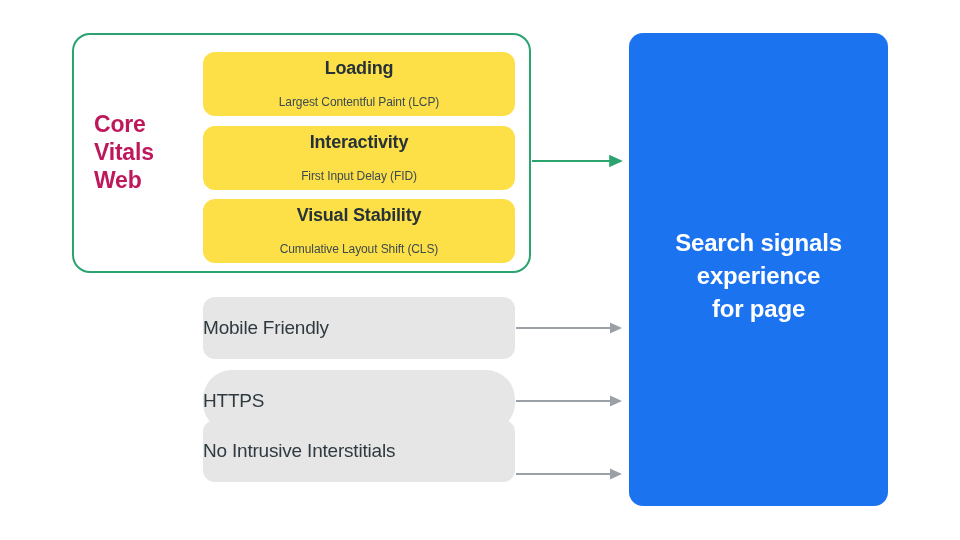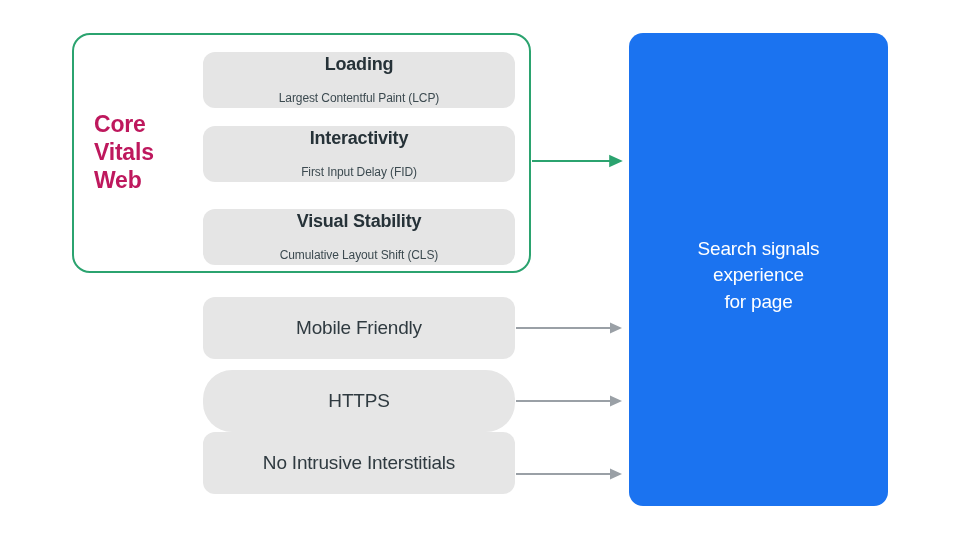--- a/index.html
+++ b/index.html
@@ -43,32 +43,32 @@
     line-height: 1.22;
     letter-spacing: -0.2px;
     text-align: left;
   }
 
   
   .metric {
     position: absolute;
     left: 203px;
     width: 312px;
-    height: 56px;
-    background: #e5e5e5;
+    height: 64px;
+    background: #fde047;
     border-radius: 12px;
     box-sizing: border-box;
     display: flex;
     flex-direction: column;
     align-items: center;
     justify-content: center;
   }
   .metric-0 { top: 52px; }
   .metric-1 { top: 126px; justify-content: center; }
-  .metric-2 { top: 209px; }
+  .metric-2 { top: 199px; }
   .metric .m-title {
     color: #263238;
     font-size: 18px;
     font-weight: bold;
     letter-spacing: -0.2px;
     line-height: 1.15;
   }
   .metric .m-sub {
     color: #3C4A50;
     font-size: 12px;
@@ -82,25 +82,25 @@
   .signal {
     position: absolute;
     left: 203px;
     width: 312px;
     height: 62px;
     background: #E6E6E6;
     border-radius: 12px;
     box-sizing: border-box;
     display: flex;
     align-items: center;
-    justify-content: center;
+    justify-content: flex-start;
   }
   .signal-0 { top: 297px; }
   .signal-1 { top: 370px; border-radius: 29px; }
-  .signal-2 { top: 432px; }
+  .signal-2 { top: 420px; }
   .signal span {
     color: #2F3A40;
     font-size: 19px;
     font-weight: normal;
     letter-spacing: -0.2px;
   }
 
   
   .blue-box {
     position: absolute;
@@ -110,22 +110,22 @@
     height: 473px;
     background: #1B73F0;
     border-radius: 14px;
     display: flex;
     align-items: center;
     justify-content: center;
     box-sizing: border-box;
   }
   .blue-box .bb-text {
     color: #ffffff;
-    font-size: 19px;
-    font-weight: normal;
+    font-size: 24px;
+    font-weight: bold;
     text-align: center;
     line-height: 1.38;
     letter-spacing: -0.2px;
     padding: 0 18px;
     margin-top: 12px;
   }
 
   
   .arrows {
     position: absolute;

